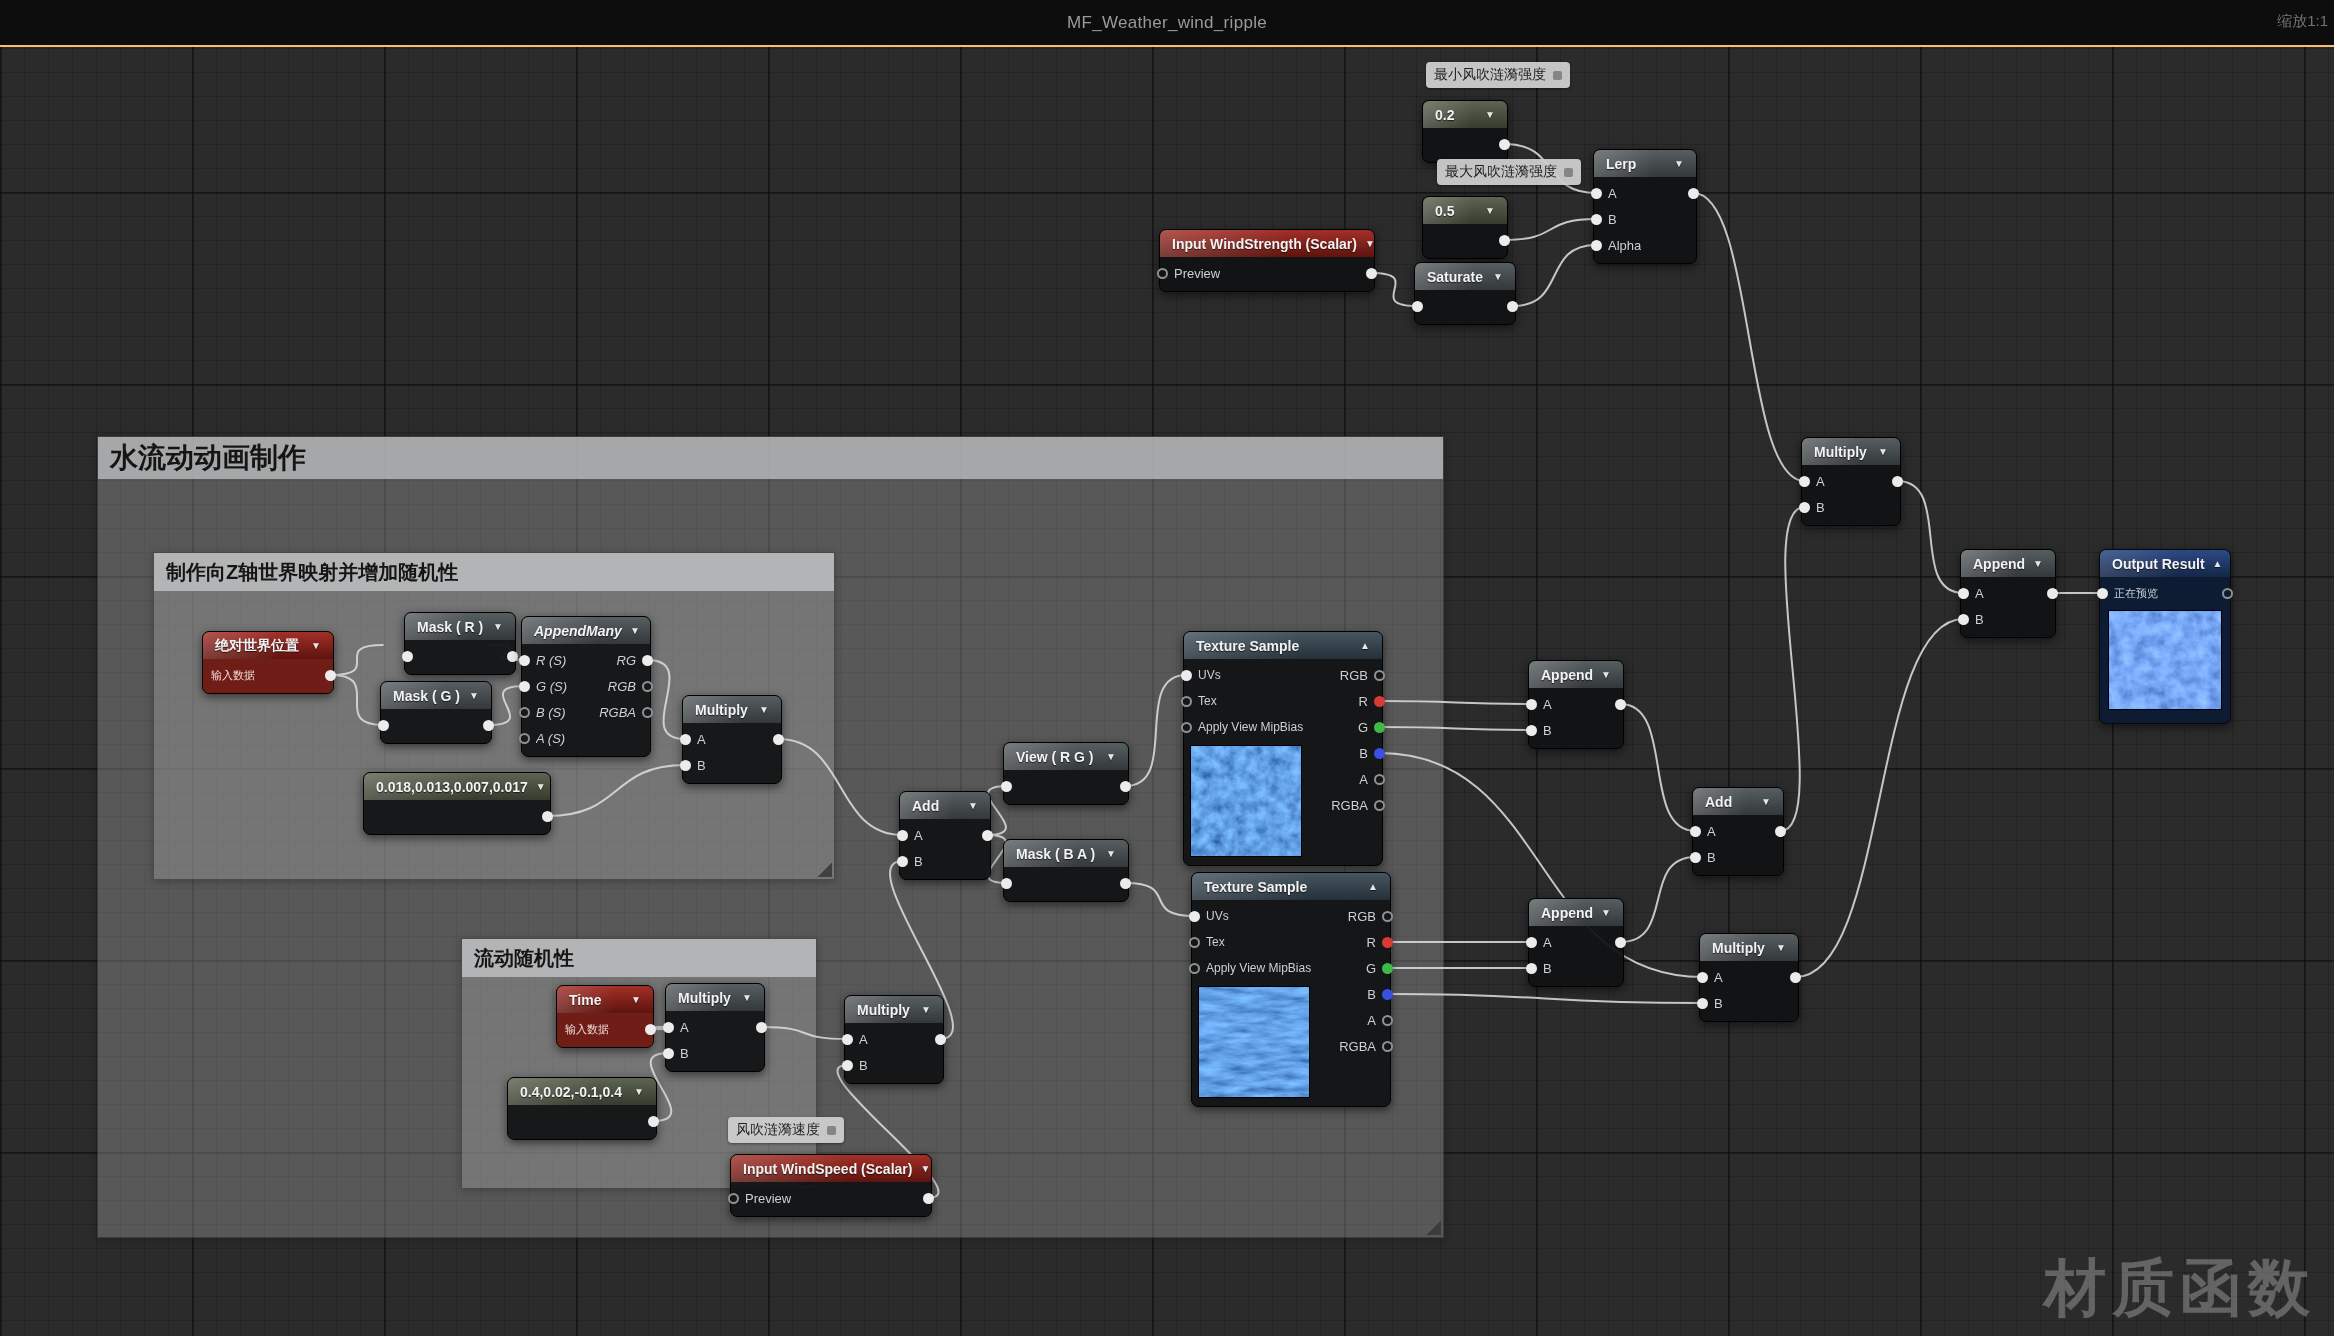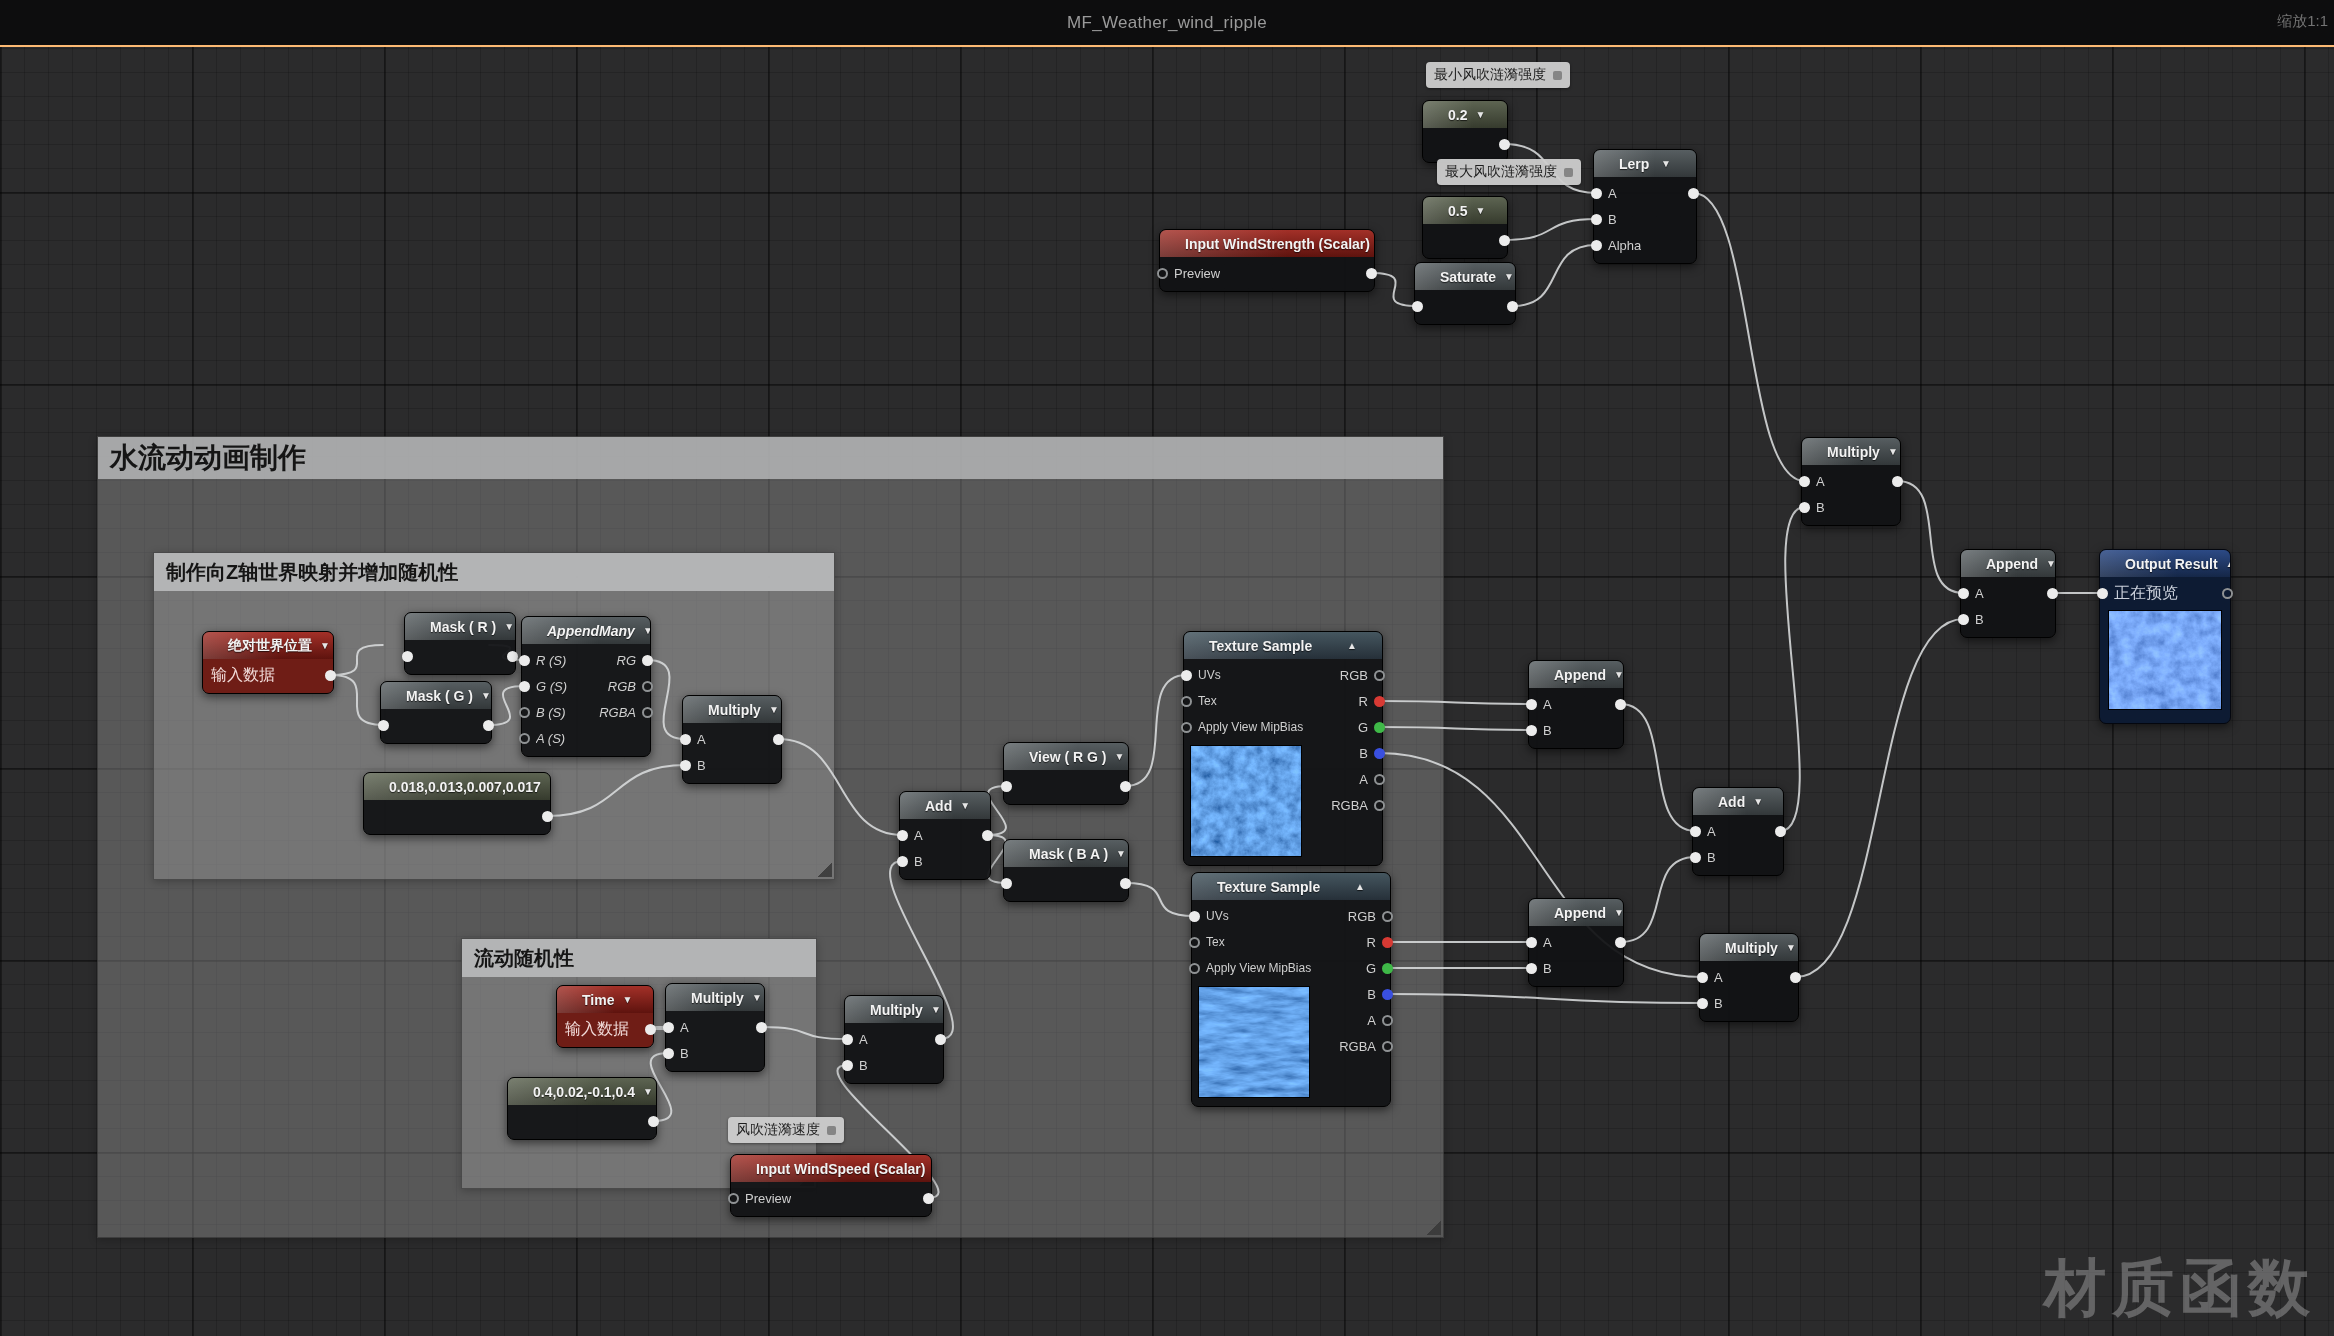--- a/index.html
+++ b/index.html
@@ -48,36 +48,36 @@
   
   .bubble{position:absolute;background:rgba(206,206,206,.95);color:#1d1d1d;font-size:14px;
     padding:4px 8px;border-radius:4px;display:flex;align-items:center;gap:7px;
     box-shadow:0 1px 3px rgba(0,0,0,.45);white-space:nowrap;z-index:4;}
   .bubble-pin{width:9px;height:9px;border-radius:2px;background:#858585;flex:0 0 auto;}
 
   
   .node{position:absolute;background:rgba(17,18,20,.94);border:1px solid #000;
     border-radius:7px;box-shadow:0 3px 10px rgba(0,0,0,.55);color:#d6d6d6;}
   .node-header{height:27px;display:flex;align-items:center;justify-content:space-between;
-    padding:0 25px;border-radius:6px 6px 0 0;font-size:14px;font-weight:bold;color:#f3f3f3;
+    padding:0 12px;border-radius:6px 6px 0 0;font-size:14px;font-weight:bold;color:#f3f3f3;
     text-shadow:0 1px 1px rgba(0,0,0,.65);white-space:nowrap;overflow:hidden;
     background:linear-gradient(to right, rgba(255,255,255,.20), rgba(255,255,255,0) 60%),
                linear-gradient(#575e61,#33383a);}
   .hdr-arrow{font-size:10px;color:#e6e6e6;margin-left:8px;flex:0 0 auto;}
   .node-body{padding:3px 6px 5px 6px;}
   .pin-row{display:flex;align-items:center;height:26px;font-size:13px;color:#cfcfcf;}
   .row-left{display:flex;align-items:center;min-width:0;}
   .row-right{display:flex;align-items:center;margin-left:auto;}
   .pin{width:11px;height:11px;border-radius:50%;border:2px solid #8f9294;
     box-sizing:border-box;flex:0 0 auto;background:transparent;}
   .pin.in{margin-left:-9px;margin-right:6px;}
   .pin.out{margin-right:-9px;margin-left:6px;}
   .pin.connected{background:#ececec;border-color:#ececec;}
   .pin-label{white-space:nowrap;overflow:hidden;}
-  .subtitle{font-size:16px;color:#c9cfda;}
+  .subtitle{font-size:11px;color:#c9cfda;}
 
   .kind-const .node-header{
     background:linear-gradient(to right, rgba(255,255,255,.18), rgba(255,255,255,0) 60%),
                linear-gradient(#5d6452,#363b2d);}
   .kind-input .node-header,.kind-redbig .node-header{
     background:linear-gradient(to right, rgba(255,255,255,.18), rgba(255,255,255,0) 60%),
                linear-gradient(#a33028,#5e130e);}
   .kind-redbig{background:rgba(48,13,11,.95);}
   .kind-redbig .red-body{padding:3px 6px 5px 8px;background:rgba(128,32,24,.78);
     border-radius:0 0 6px 6px;}

